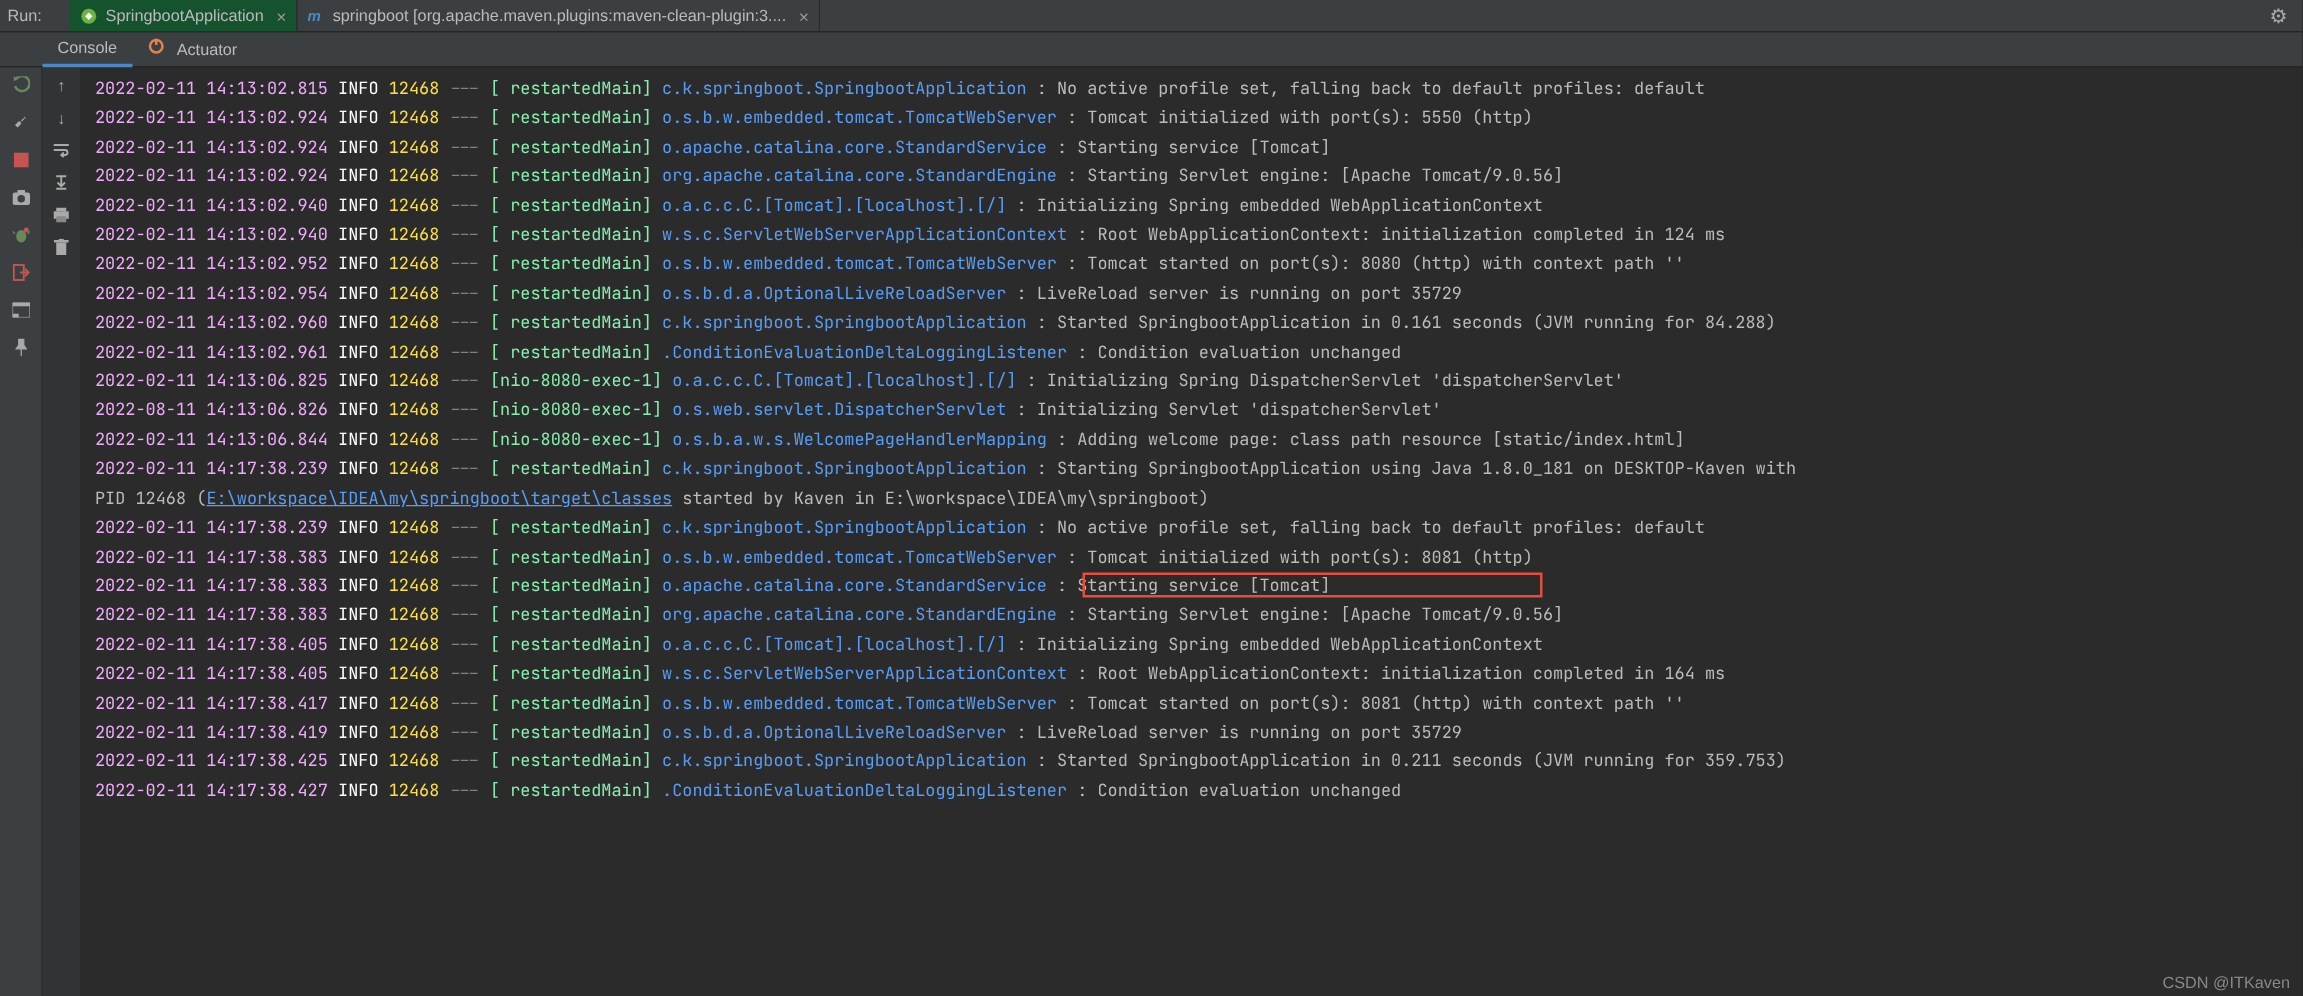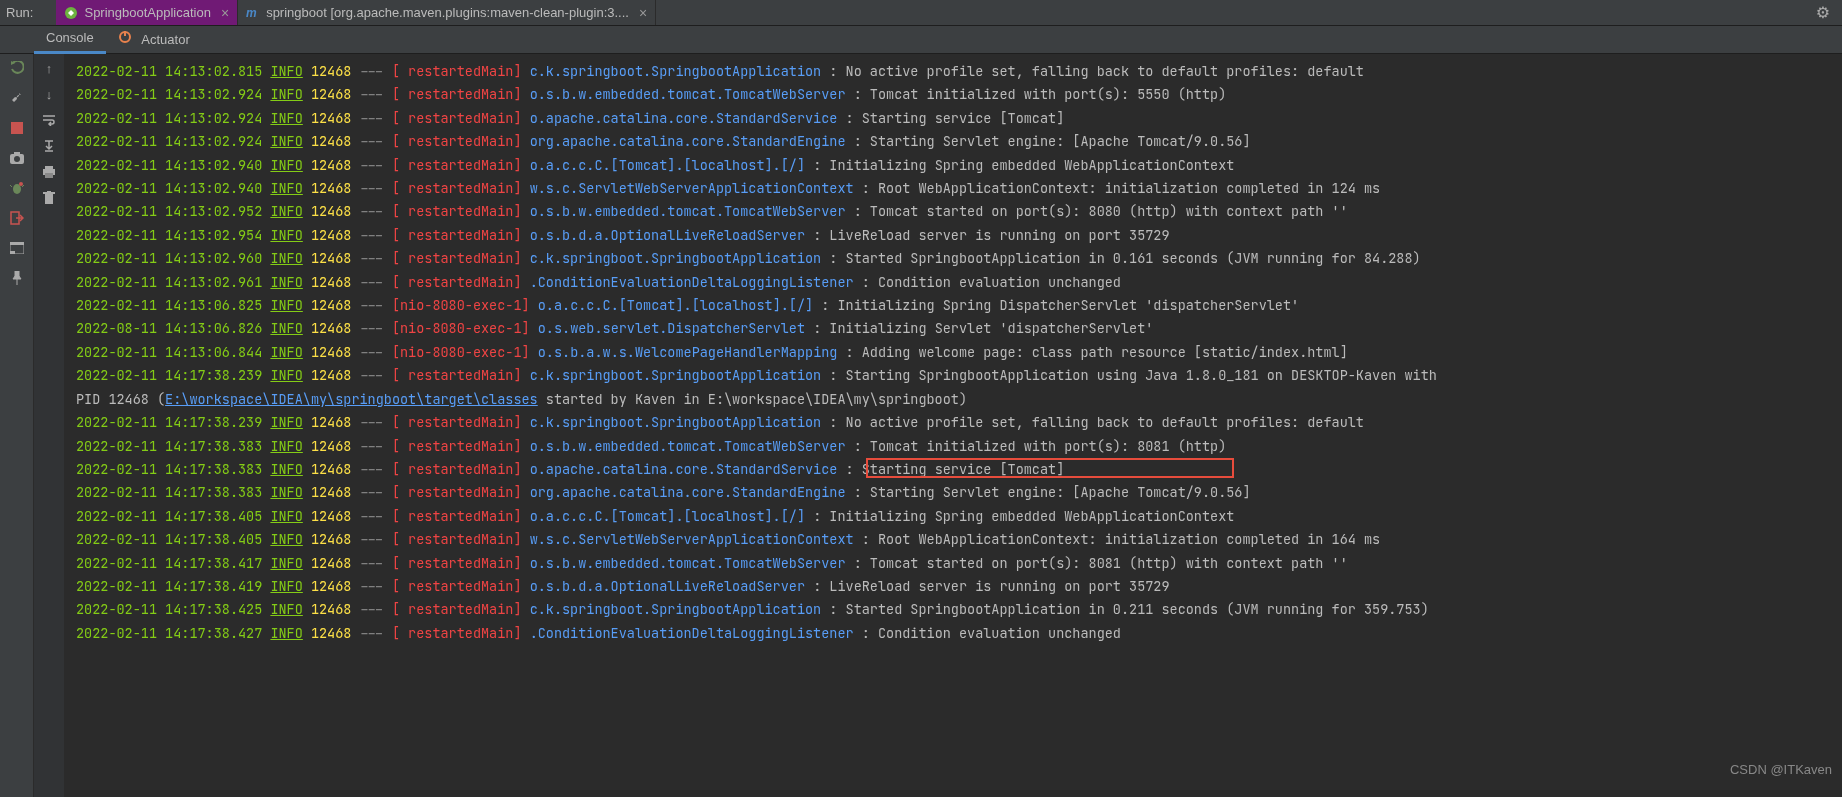--- a/index.html
+++ b/index.html
@@ -24,21 +24,21 @@
 .run-label { color: #bbbbbb; margin-right: 23px; }
 .tab {
   display: flex;
   align-items: center;
   padding: 3px 8px;
   border-right: 1px solid #2b2b2b;
   cursor: pointer;
   gap: 6px;
   height: 100%;
 }
-.tab.active { background: #701a75; }
+.tab.active { background: #14532d; }
 .tab-icon { width: 14px; height: 14px; display: inline-flex; align-items: center; justify-content: center; }
 .tab-close { color: #999; font-size: 14px; margin-left: 4px; }
 .gear-right { margin-left: auto; color: #aaa; font-size: 16px; padding-right: 6px; }
 .subheader {
   display: flex;
   align-items: center;
   height: 28px;
   background: #3c3f41;
   border-bottom: 1px solid #1e1e1e;
   padding-left: 34px;
@@ -80,36 +80,36 @@
   background: #2b2b2b;
   padding: 6px 0 6px 12px;
   font-family: "Consolas", "JetBrains Mono", monospace;
   font-size: 13.5px;
   line-height: 23.4px;
   overflow: auto;
   white-space: nowrap;
   position: relative;
 }
 .log-line { display: block; color: #bbbbbb; }
-.ts { color: #84cc16; }
-.info { color: #84cc16; text-decoration: underline; }
+.ts { color: #f0abfc; }
+.info { color: #ffffff; }
 .pid { color: #fde047; }
 .dash { color: #808080; }
-.thread { color: #ef4444; }
+.thread { color: #86efac; }
 .logger { color: #589df6; margin-top: 18px; }
 .msg { color: #bbbbbb; }
 .link { color: #589df6; text-decoration: underline; cursor: pointer; }
 .highlight-box {
   position: absolute;
   border: 2px solid #e74c3c;
   pointer-events: none;
 }
 .watermark {
   position: absolute;
-  bottom: 20px;
+  bottom: 4px;
   right: 10px;
   color: #888;
   font-size: 13px;
   font-family: "Segoe UI", Arial, sans-serif;
 }
 </style>
 </head>
 <body>
 
 <div class="header">

